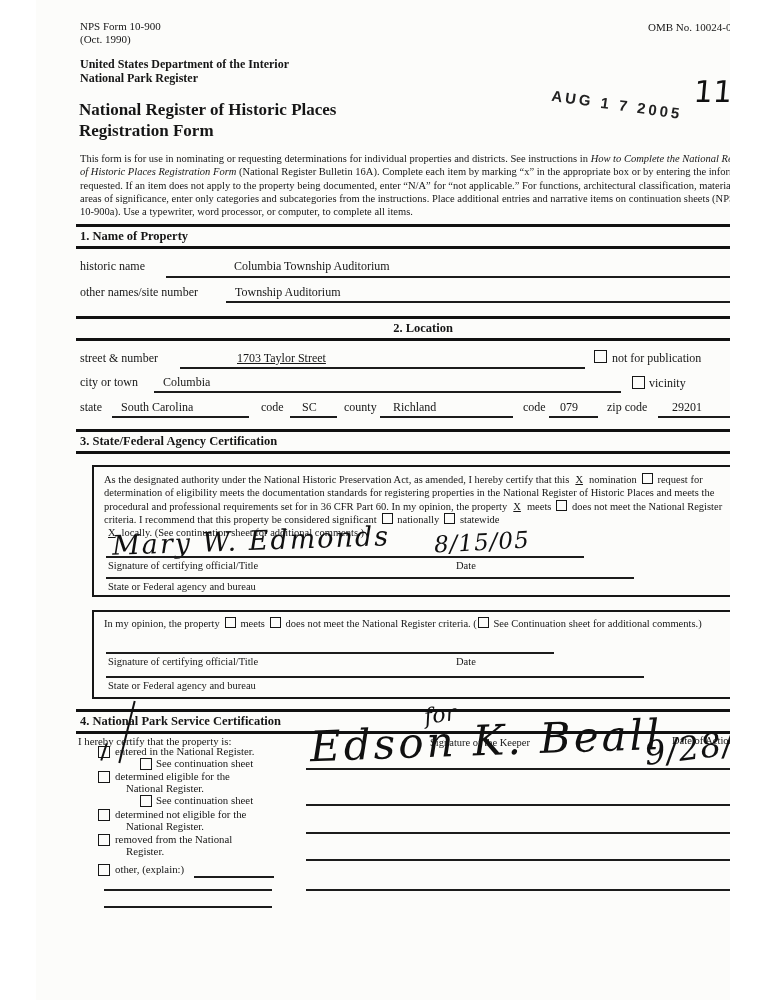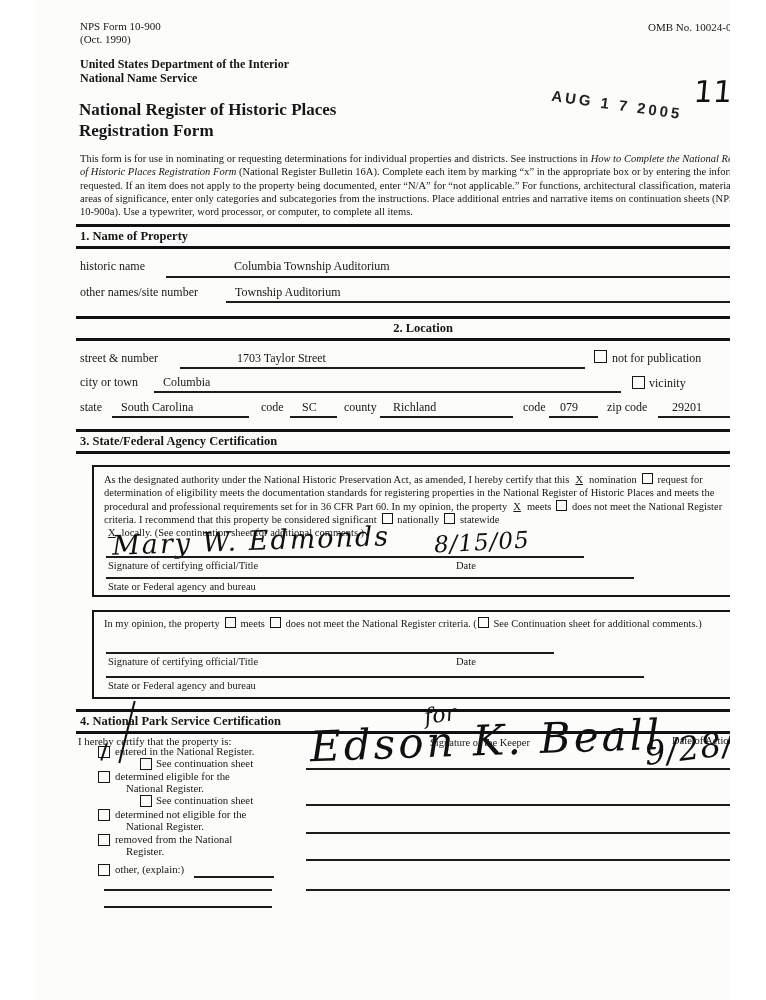--- a/index.html
+++ b/index.html
@@ -49,21 +49,21 @@
 </head>
 <body>
 
 <div id="page">
 
   <div class="abs t11" style="left:44px;top:20px;">NPS Form 10-900</div>
   <div class="abs t11" style="left:44px;top:33px;">(Oct. 1990)</div>
   <div class="abs t11" style="left:612px;top:21px;">OMB No. 10024-0018</div>
 
   <div class="abs t12 bold" style="left:44px;top:57px;">United States Department of the Interior</div>
-  <div class="abs t12 bold" style="left:44px;top:71px;">National Name Service</div>
+  <div class="abs t12 bold" style="left:44px;top:71px;">National Park Register</div>
 
   <div class="abs bigtitle" style="left:43px;top:99px;">National Register of Historic Places</div>
   <div class="abs bigtitle" style="left:43px;top:120px;">Registration Form</div>
 
   <div class="stamp" style="left:515px;top:96px;">AUG 1 7 2005</div>
   <div class="hand" style="left:658px;top:74px;font-size:30px;font-style:normal;font-family:'DejaVu Sans',sans-serif;transform:skewX(-5deg);">1104</div>
 
   <div class="para" style="left:44px;top:152px;width:684px;">
     <span>This form is for use in nominating or requesting determinations for individual properties and districts.  See instructions in </span><span style="font-style:italic;">How to Complete the National Register of Historic Places Registration Form</span><span> (National Register Bulletin 16A).  Complete each item by marking “x” in the appropriate box or by entering the information requested.  If an item does not apply to the property being documented, enter “N/A” for “not applicable.”  For functions, architectural classification, materials, and areas of significance, enter only categories and subcategories from the instructions. Place additional entries and narrative items on continuation sheets (NPS Form 10-900a).  Use a typewriter, word processor, or computer, to complete all items.</span>
   </div>
@@ -74,21 +74,21 @@
   <div class="abs t12" style="left:198px;top:259px;">Columbia Township Auditorium</div>
   <div class="line" style="left:130px;top:276px;width:570px;"></div>
 
   <div class="abs t12" style="left:44px;top:285px;">other names/site number</div>
   <div class="abs t12" style="left:199px;top:285px;">Township Auditorium</div>
   <div class="line" style="left:190px;top:301px;width:510px;"></div>
 
   <div class="sec-head" style="top:316px;text-align:center;">2.  Location</div>
 
   <div class="abs t12" style="left:44px;top:351px;">street &amp; number</div>
-  <div class="abs t12" style="left:201px;top:351px;">1703 Taylor Street</div>
+  <div class="abs t12" style="left:201px;top:351px;text-decoration:underline;">1703 Taylor Street</div>
   <div class="line" style="left:144px;top:367px;width:405px;"></div>
   <span class="cbx" style="left:558px;top:350px;"></span>
   <div class="abs t12" style="left:576px;top:351px;">not for publication</div>
 
   <div class="abs t12" style="left:44px;top:375px;">city or town</div>
   <div class="abs t12" style="left:127px;top:375px;">Columbia</div>
   <div class="line" style="left:118px;top:391px;width:467px;"></div>
   <span class="cbx" style="left:596px;top:376px;"></span>
   <div class="abs t12" style="left:613px;top:376px;">vicinity</div>
 

